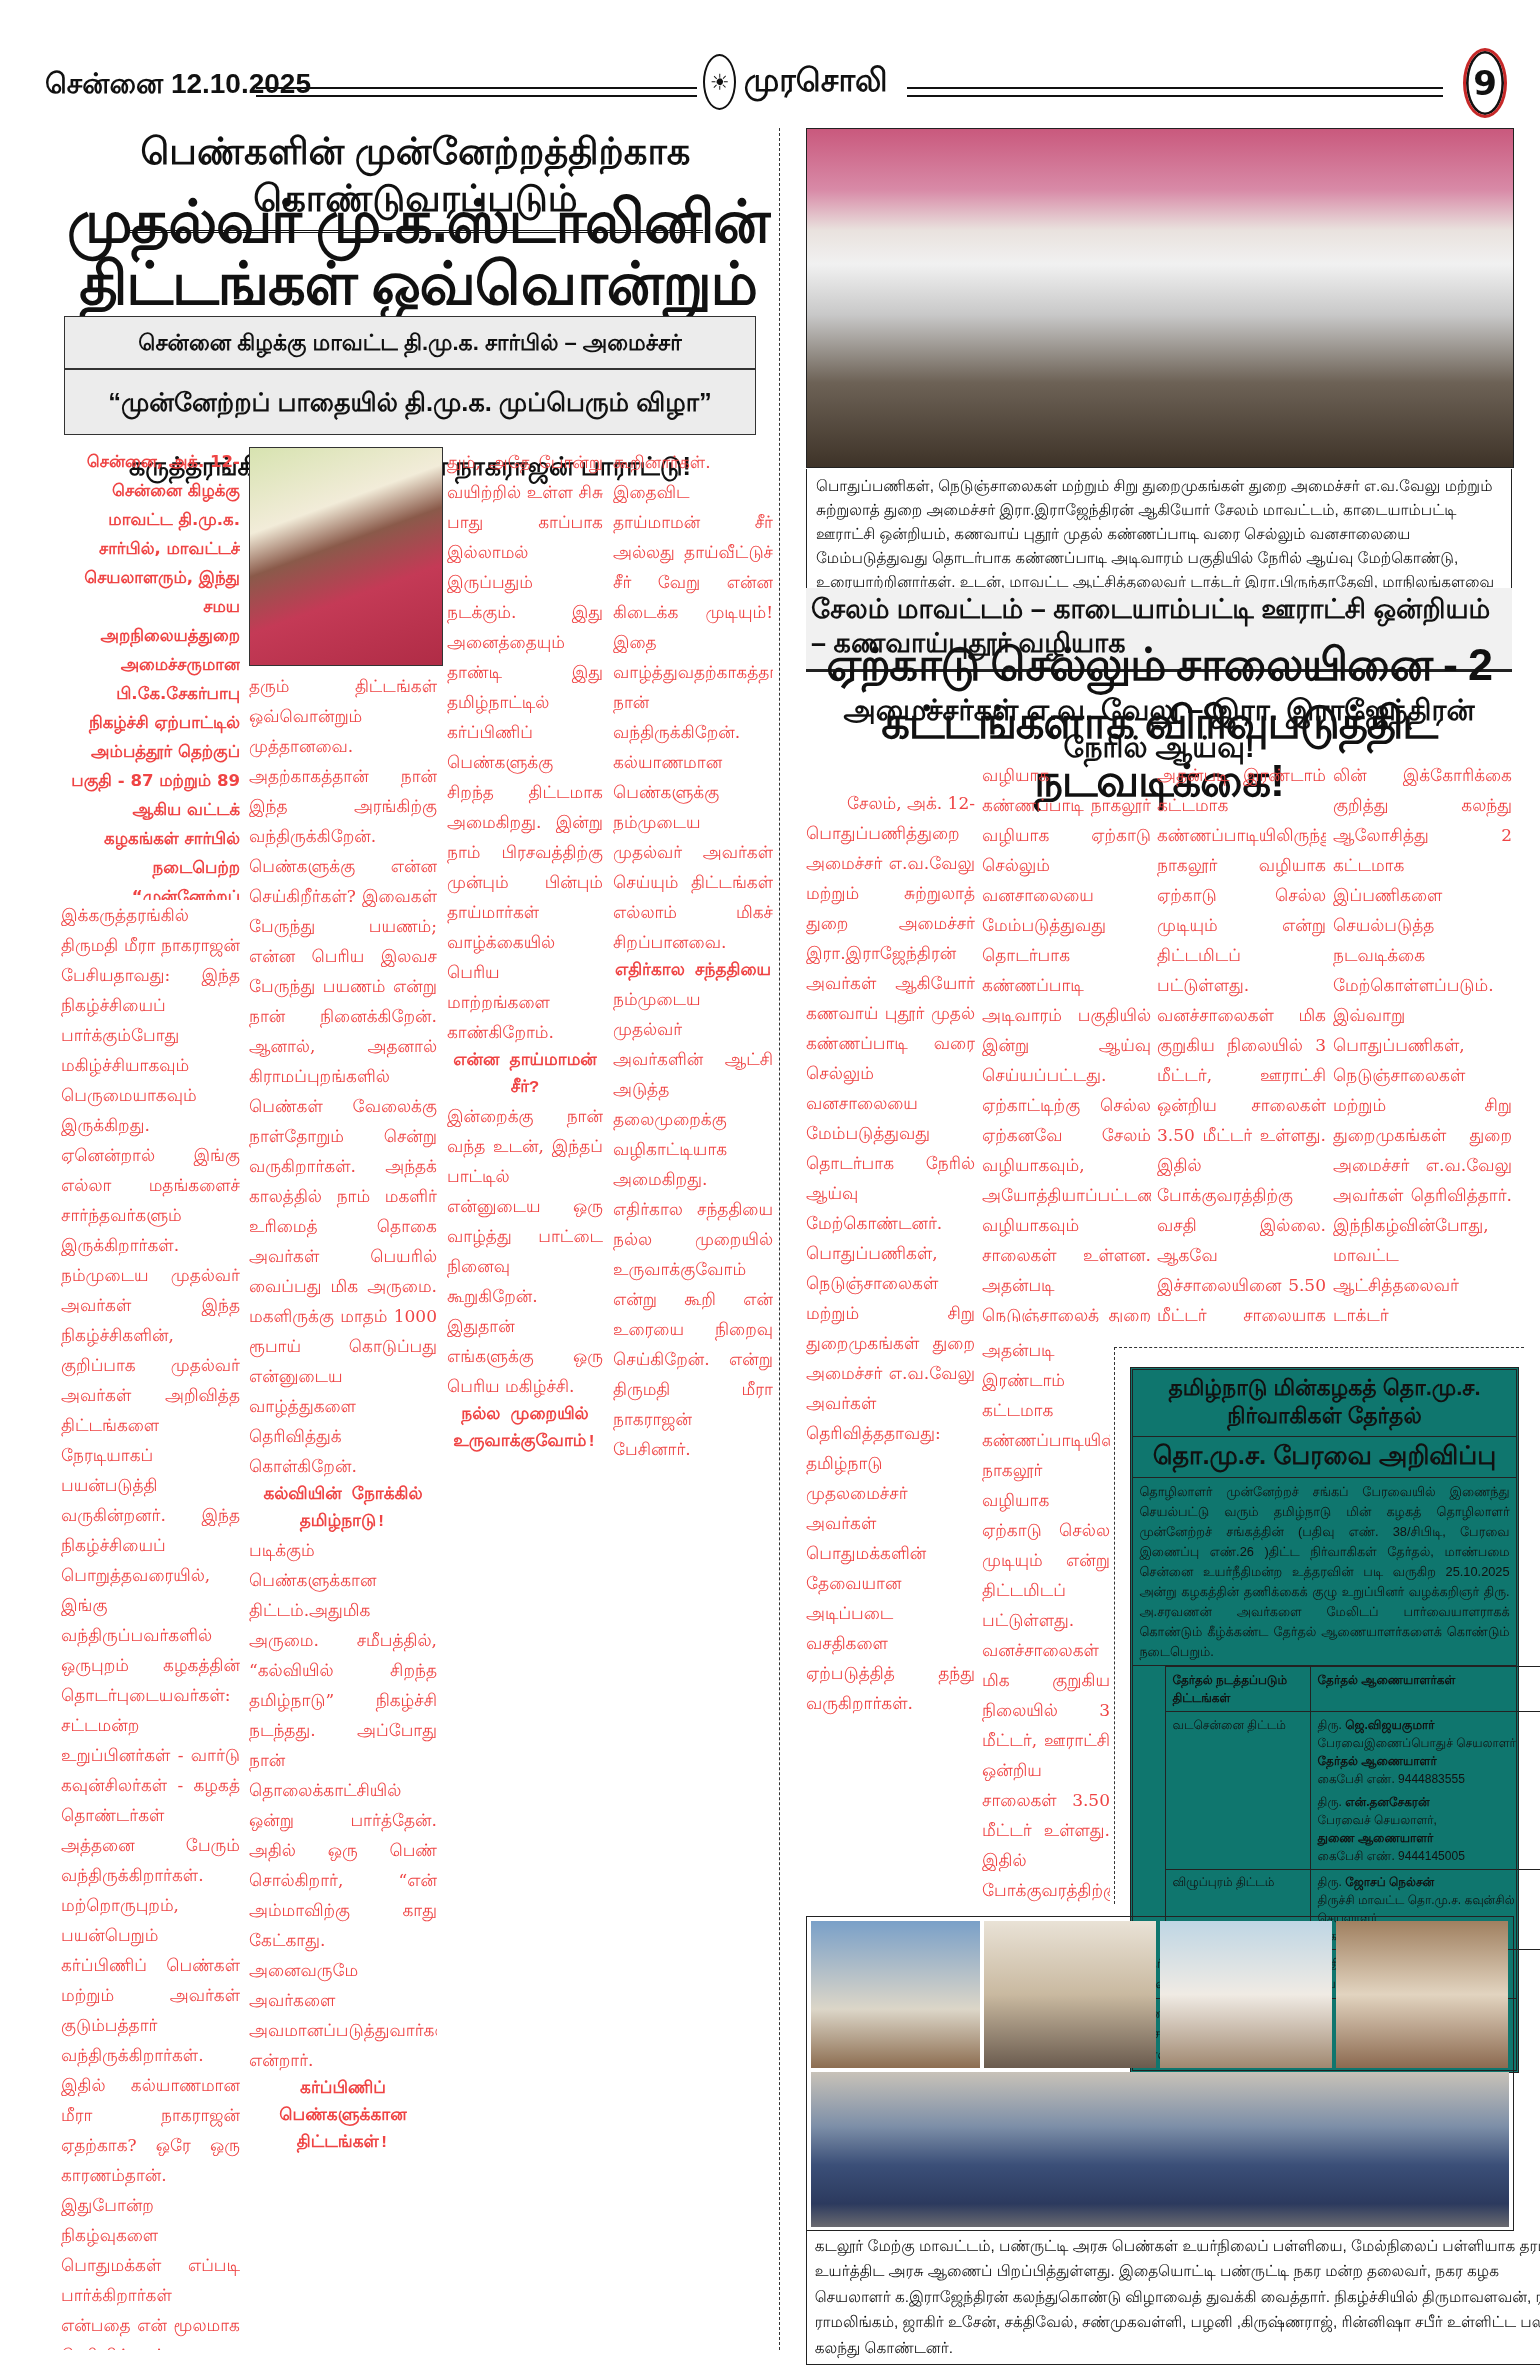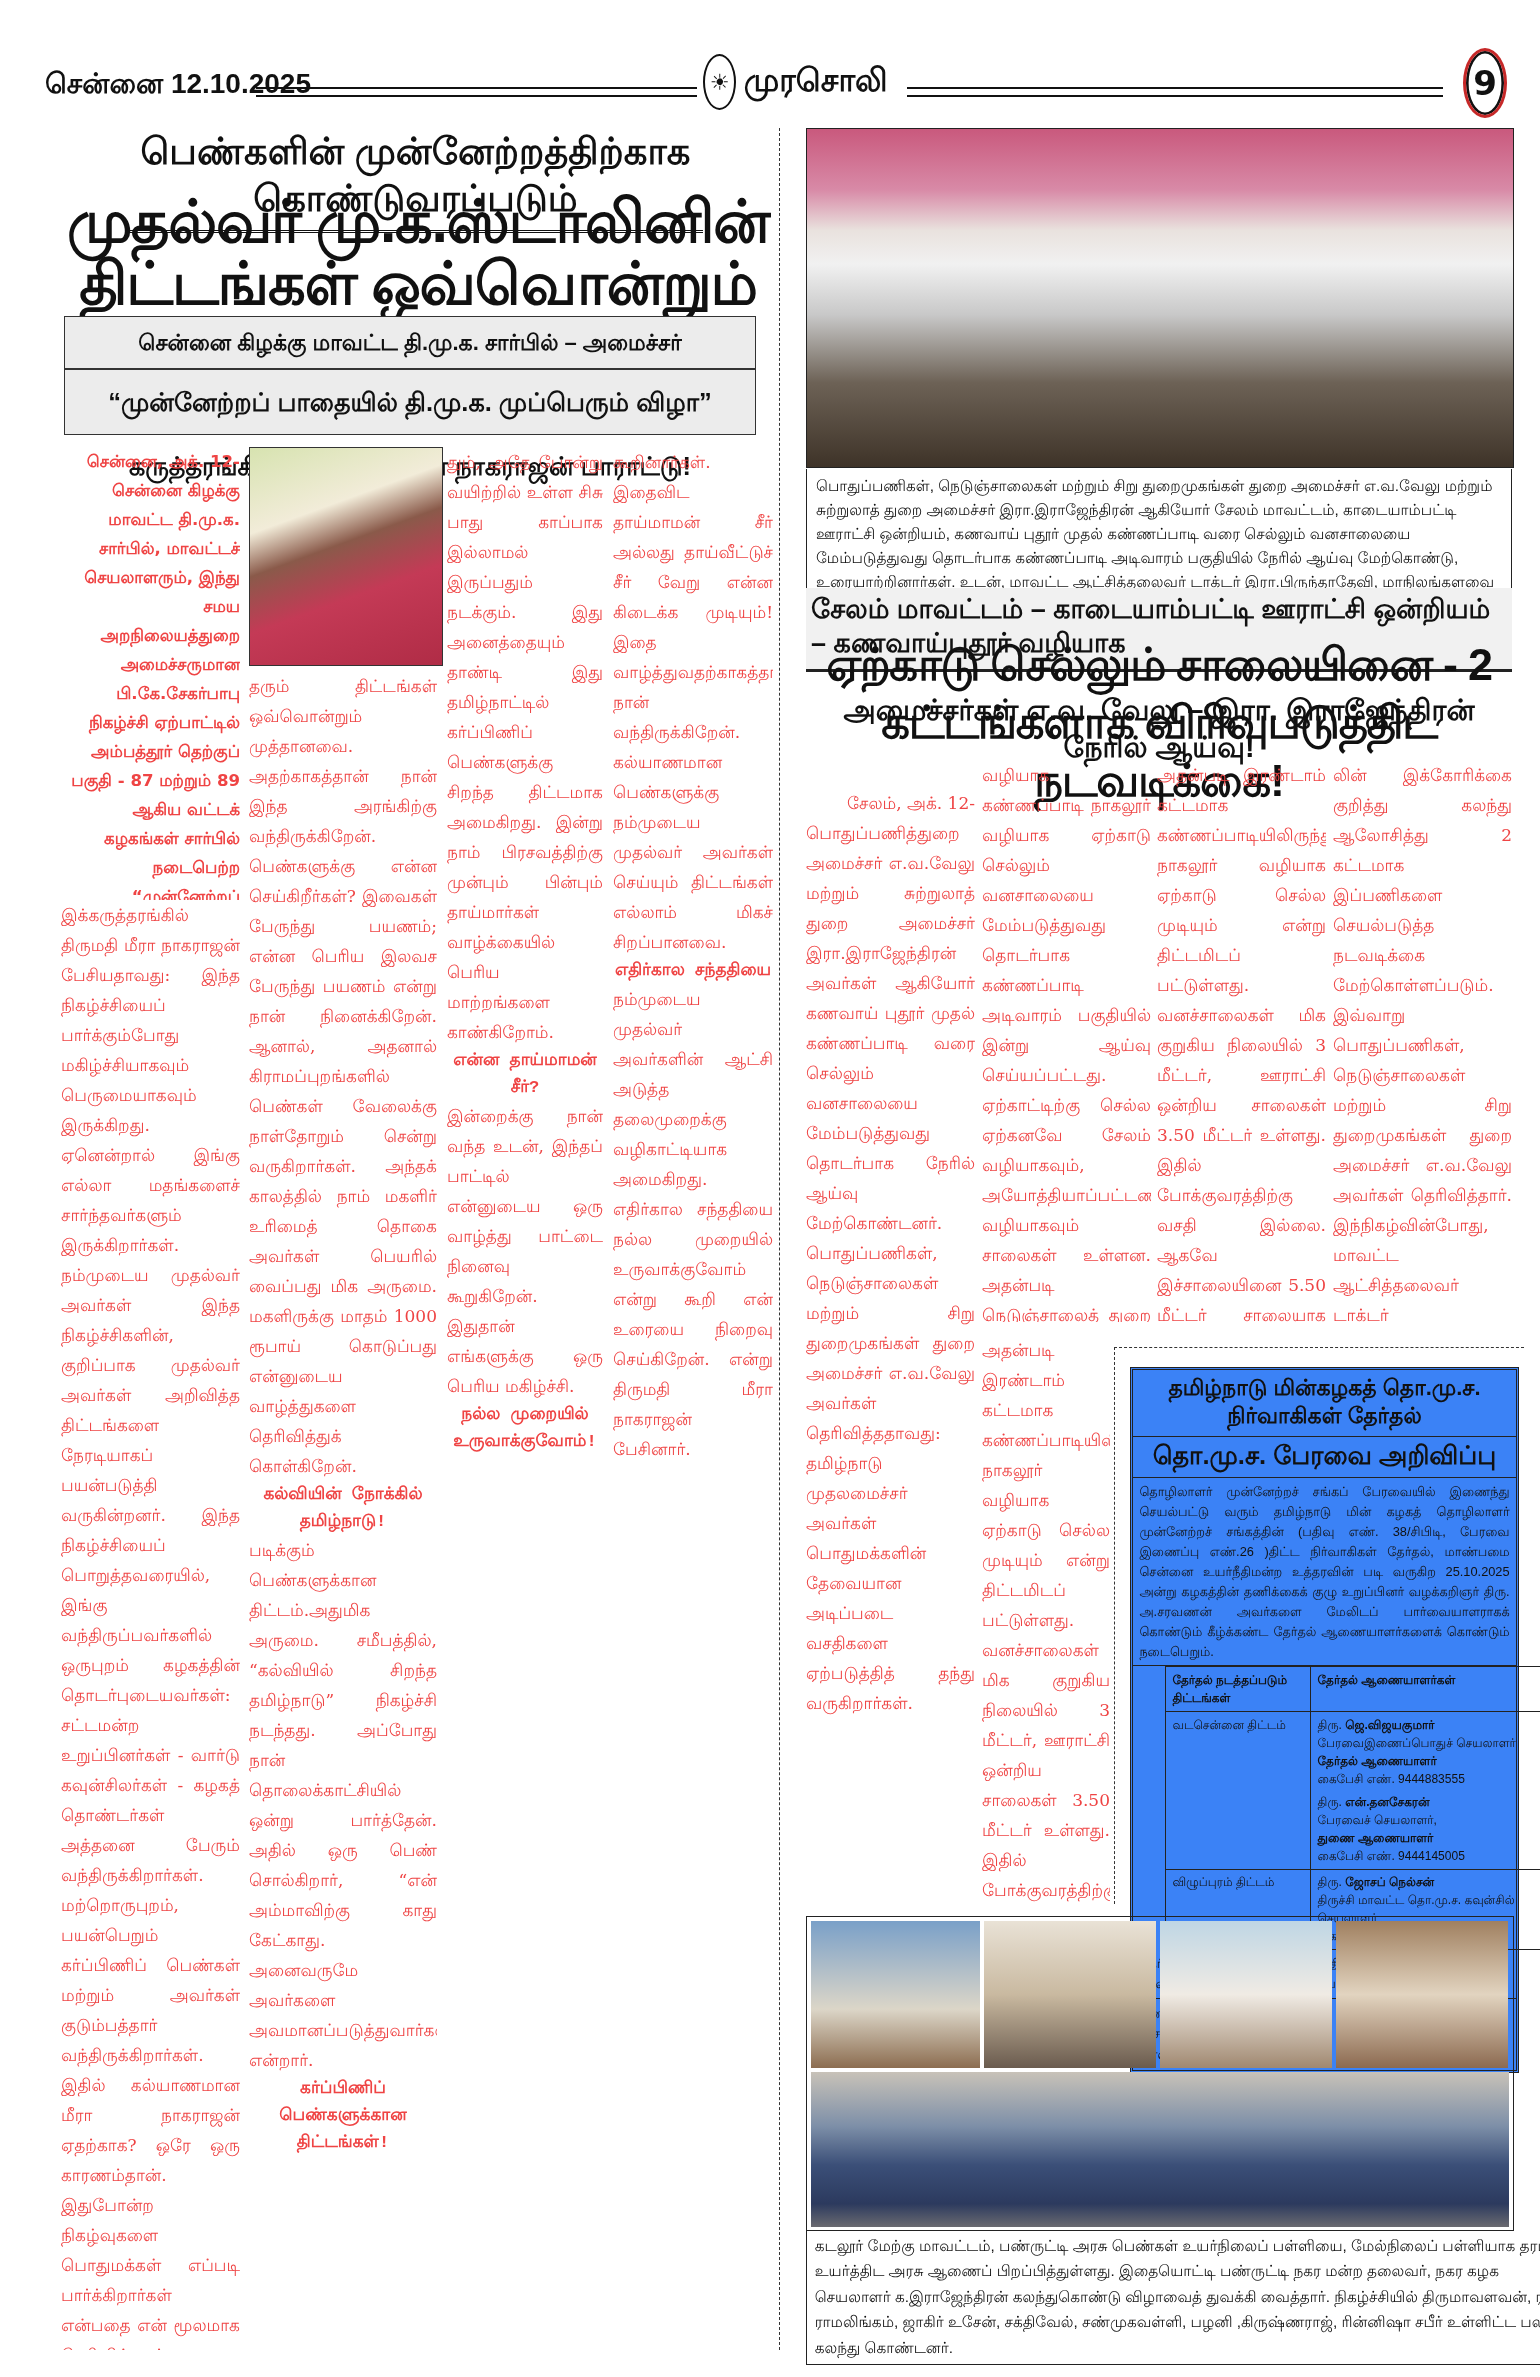--- a/index.html
+++ b/index.html
@@ -24,21 +24,21 @@
   .col.boldlead{font-family:"DejaVu Sans",sans-serif;font-weight:bold;font-size:16.6px;line-height:29px;}
   .subhead{font-weight:bold;text-align:center;font-family:Liberation Mono, monospace;font-size:17px;line-height:27px;}
   .photo{background:linear-gradient(135deg,#cfd8b0,#e9e4c8 40%,#b23a4a 70%,#3c2e2e);border:1.9px solid #333;}
   
   .photo-top{left:806px;top:128px;width:706px;height:338px;background:
     linear-gradient(180deg,#c9597d 0%,#d88aa7 18%,#e9e2de 30%,#f1f1f1 40%,#c8c8c8 55%,#6d6256 75%,#3e3328 100%);border:1.9px solid #222;}
   .caption-top{left:806px;top:469px;width:706px;font-size:15.3px;line-height:24px;font-family:"Liberation Sans",sans-serif;padding:5.1px 9px;border:1.9px solid #222;border-top:none;box-sizing:border-box;}
   .sub2{left:806px;top:588px;width:706px;font-size:27px;font-weight:bold;font-family:"Liberation Sans",sans-serif;background:#f1f1f1;border-bottom:2.6px solid #222;padding:6.4px 0 6.4px 5.1px;box-sizing:border-box;}
   .headline2{left:806px;top:639px;width:706px;font-size:45px;font-weight:bold;letter-spacing:-1.3px;text-align:center;font-family:"Liberation Sans",sans-serif;}
   .deck3{left:806px;top:694px;width:706px;text-align:center;font-size:29px;font-weight:bold;font-family:"Liberation Sans",sans-serif;}
-  .notice{left:1130px;top:1367px;width:383px;border:3.8px double #222;font-family:"Liberation Sans",sans-serif;background:#3b82f6;}
+  .notice{left:1130px;top:1367px;width:383px;border:3.8px double #222;font-family:"Liberation Sans",sans-serif;background:#0f766e;}
   .notice .t1{font-size:22px;font-weight:bold;text-align:center;border-bottom:1.3px solid #222;padding:5.1px 0;}
   .notice .t2{font-size:25.5px;font-weight:bold;text-align:center;border-bottom:1.3px solid #222;padding:3.8px 0;}
   .notice .body{font-size:12.8px;line-height:20px;padding:3.8px 6.4px;text-align:justify;border-bottom:1.3px solid #222;}
   .notice table{width:100%;border-collapse:collapse;font-size:12px;line-height:18px;margin-left:32px;}
   .notice td{border:1.3px solid #222;vertical-align:top;padding:3.8px 6.4px;}
   .notice .foot{display:flex;justify-content:space-between;padding:5.1px 9px;font-size:13.4px;line-height:20.4px;}
   .notice .note{font-size:12.8px;line-height:20px;padding:3.8px 6.4px;border-bottom:1.3px solid #222;}
   .dashbox{left:1114px;top:1347px;width:409px;height:556px;border:1.9px dashed #333;border-right:none;border-bottom:none;}
   .photo-bot{left:806px;top:1916px;width:706px;height:313px;border:1.9px solid #222;}
   .photo-bot .p{position:absolute;}

